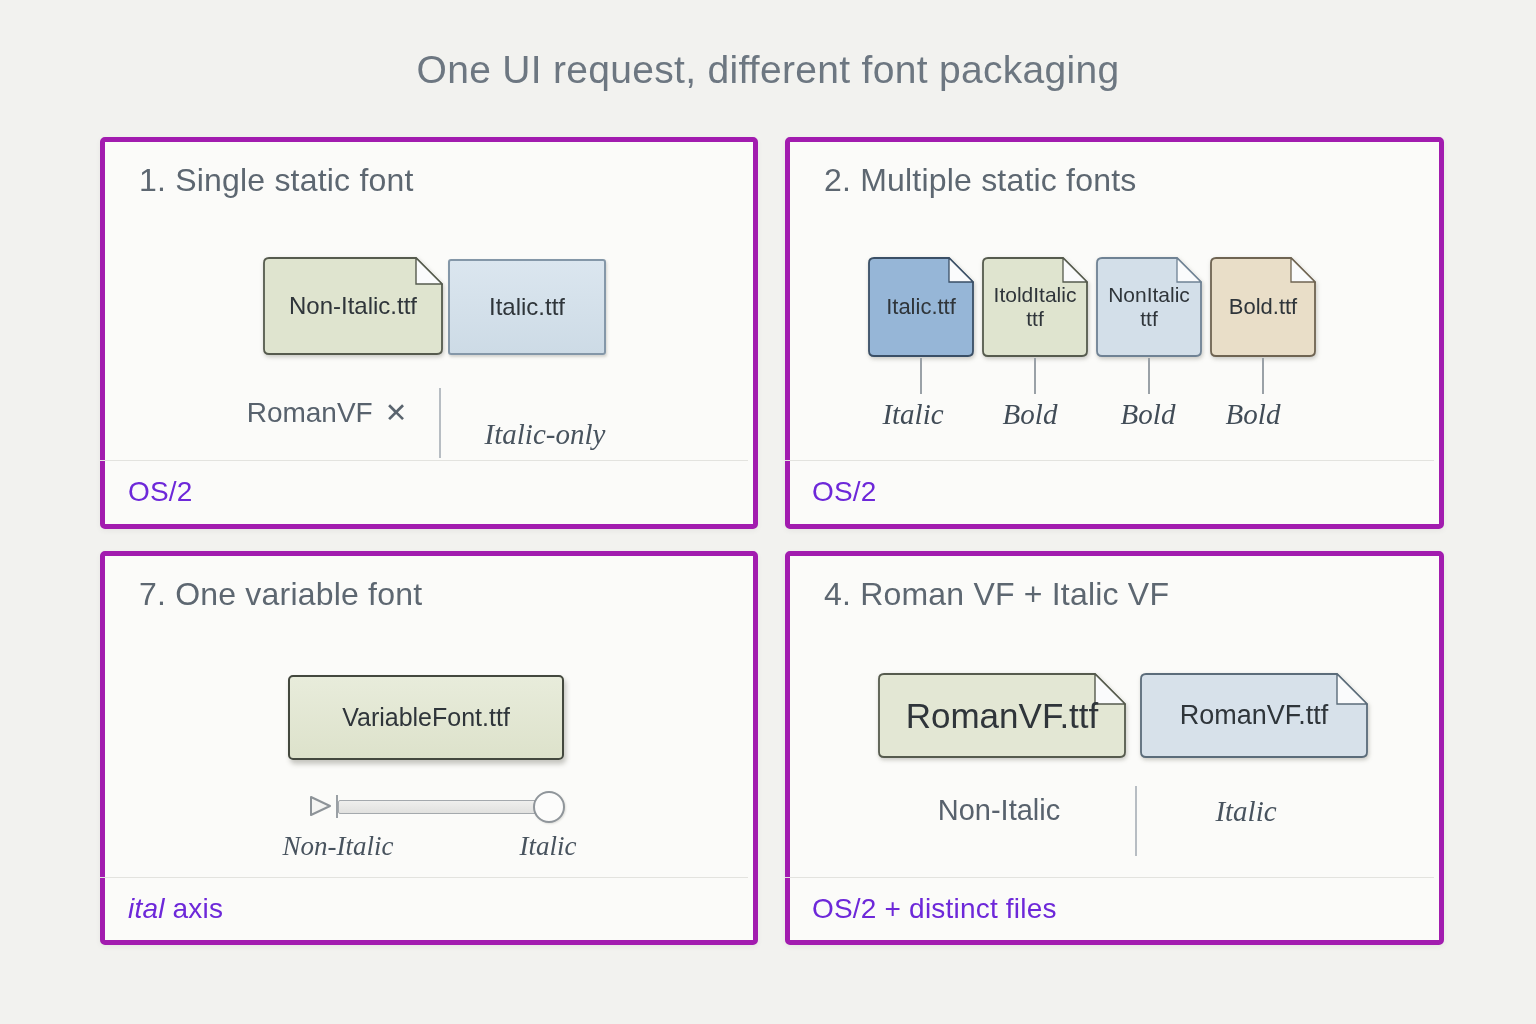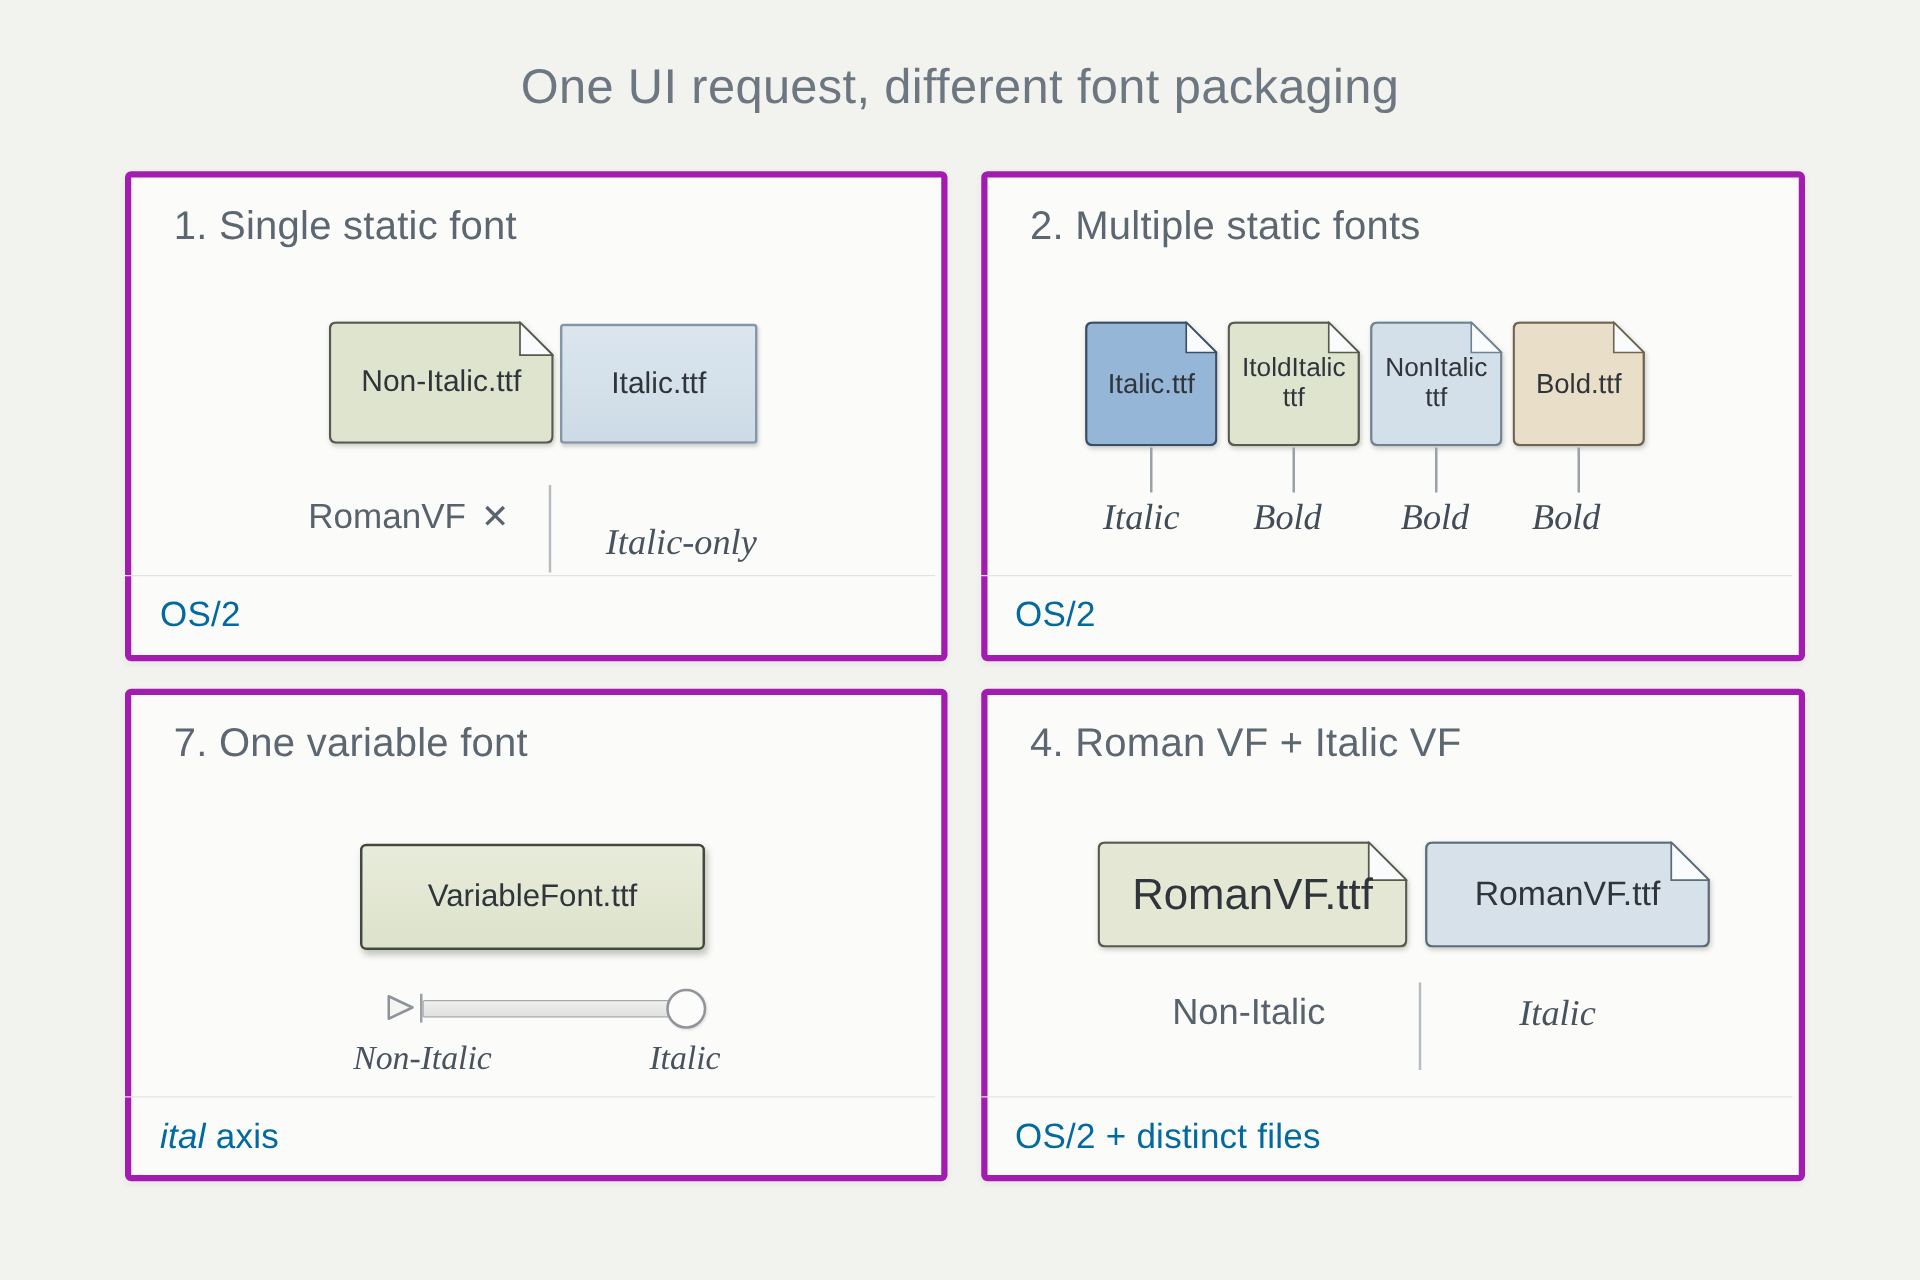--- a/index.html
+++ b/index.html
@@ -57,21 +57,21 @@
     display:flex;align-items:center;justify-content:center;gap:12px;
   }
   .annot-serif{
     position:absolute;width:220px;text-align:center;
     font-family:"Liberation Serif", serif;font-style:italic;
     font-size:29px;color:#48535e;
   }
   .x-glyph{font-size:27px;color:#5a646e;}
   .footer-sep{position:absolute;left:0;right:0;border-top:1px solid #e3e3df;}
   .footer-label{
-    position:absolute;left:28px;font-size:28px;color:#0369a1;letter-spacing:.2px;
+    position:absolute;left:28px;font-size:28px;color:#6d28d9;letter-spacing:.2px;
   }
   .footer-label .ital{font-style:italic;}
   .slider-tri{position:absolute;}
   .slider-tick{position:absolute;width:2px;background:#9aa0a5;}
   .slider-track{
     position:absolute;height:12px;border:1.5px solid #a4a9ad;border-radius:2px;
     background:linear-gradient(180deg,#efefed 0%,#e1e1df 100%);
   }
   .slider-knob{
     position:absolute;width:28px;height:28px;border-radius:50%;

